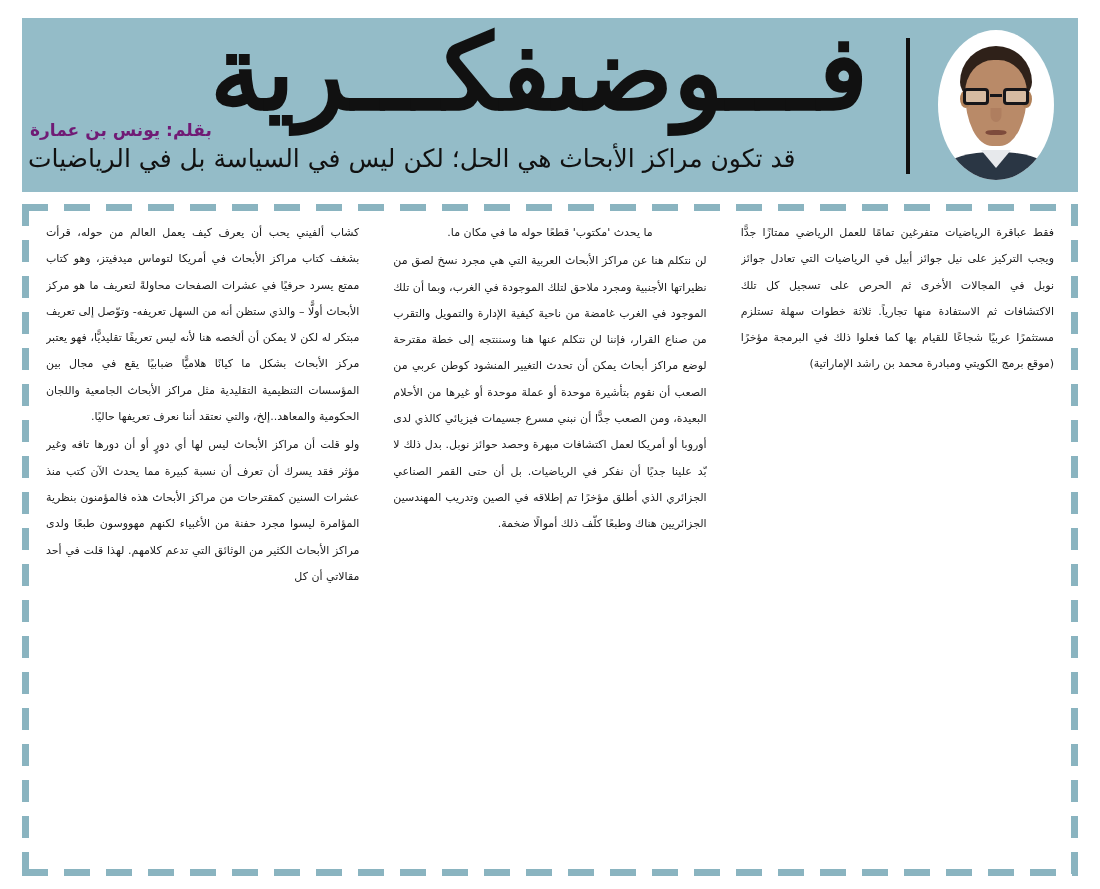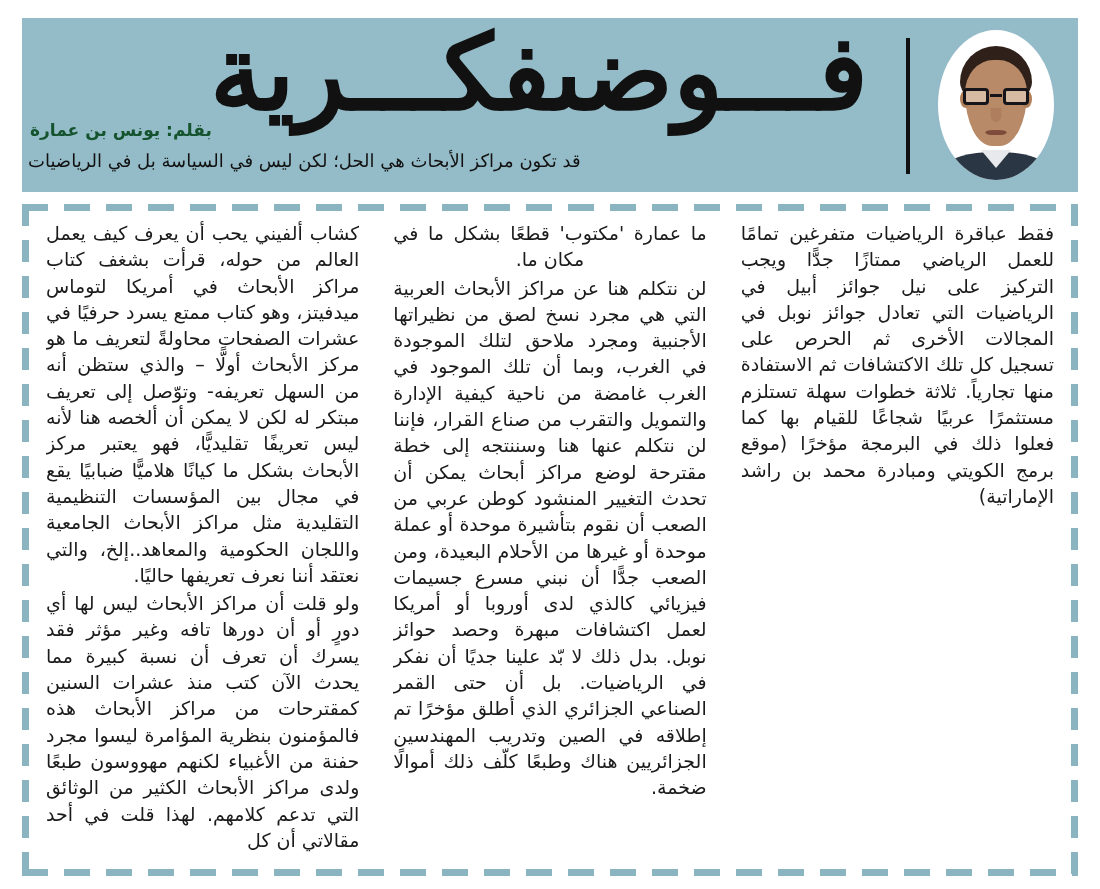--- a/index.html
+++ b/index.html
@@ -56,33 +56,33 @@
     white-space: nowrap;
     text-align: right;
     margin: 2px 14px -6px 0;
     direction: rtl;
   }
 
   .byline {
     font-family: "DejaVu Sans", "Liberation Sans", sans-serif;
     font-weight: bold;
     font-size: 17px;
-    color: #14532d;
+    color: #701a75;
     text-align: left;
     direction: rtl;
-    margin: 0 0 9px 0;
+    margin: 0 0 3px 0;
     padding-left: 8px;
     position: relative;
     z-index: 3;
     white-space: nowrap;
   }
 
   .deck {
     font-family: "DejaVu Serif", "Liberation Serif", serif;
-    font-size: 18px;
+    font-size: 25px;
     color: #111111;
     text-align: left;
     direction: rtl;
     white-space: nowrap;
     padding-left: 6px;
     margin-top: 1px;
   }
 
   .masthead-rule {
     width: 4px;
@@ -222,21 +222,21 @@
     box-sizing: border-box;
   }
 
   .col {
     flex: 1 1 0;
     min-width: 0;
     direction: rtl;
     text-align: justify;
     text-align-last: right;
     font-family: "DejaVu Sans", "Liberation Sans", sans-serif;
-    font-size: 19px;
+    font-size: 11px;
     line-height: 26.3px;
     color: #1b1b1b;
     overflow: hidden;
   }
 
   .col p {
     margin: 0 0 2px 0;
     text-align: justify;
     text-align-last: right;
   }
@@ -288,21 +288,21 @@
   </header>
 
   <section class="body-frame">
     <div class="columns">
 
       <div class="col col--left">
         <p>فقط عباقرة الرياضيات متفرغين تمامًا للعمل الرياضي ممتازًا جدًّا ويجب التركيز على نيل جوائز أبيل في الرياضيات التي تعادل جوائز نوبل في المجالات الأخرى ثم الحرص على تسجيل كل تلك الاكتشافات ثم الاستفادة منها تجارياً. ثلاثة خطوات سهلة تستلزم مستثمرًا عربيًا شجاعًا للقيام بها كما فعلوا ذلك في البرمجة مؤخرًا (موقع برمج الكويتي ومبادرة محمد بن راشد الإماراتية)</p>
       </div>
 
       <div class="col col--mid">
-        <p class="tail">ما عمارة 'مكتوب' قطعًا بشكل ما في مكان ما.</p>
+        <p class="tail">ما يحدث 'مكتوب' قطعًا حوله ما في مكان ما.</p>
         <p>لن نتكلم هنا عن مراكز الأبحاث العربية التي هي مجرد نسخ لصق من نظيراتها الأجنبية ومجرد ملاحق لتلك الموجودة في الغرب، وبما أن تلك الموجود في الغرب غامضة من ناحية كيفية الإدارة والتمويل والتقرب من صناع القرار، فإننا لن نتكلم عنها هنا وسننتجه إلى خطة مقترحة لوضع مراكز أبحاث يمكن أن تحدث التغيير المنشود كوطن عربي من الصعب أن نقوم بتأشيرة موحدة أو عملة موحدة أو غيرها من الأحلام البعيدة، ومن الصعب جدًّا أن نبني مسرع جسيمات فيزيائي كالذي لدى أوروبا أو أمريكا لعمل اكتشافات مبهرة وحصد حوائز نوبل. بدل ذلك لا بّد علينا جديًا أن نفكر في الرياضيات. بل أن حتى القمر الصناعي الجزائري الذي أطلق مؤخرًا تم إطلاقه في الصين وتدريب المهندسين الجزائريين هناك وطبعًا كلّف ذلك أموالًا ضخمة.</p>
       </div>
 
       <div class="col col--right">
         <p>كشاب ألفيني يحب أن يعرف كيف يعمل العالم من حوله، قرأت بشغف كتاب مراكز الأبحاث في أمريكا لتوماس ميدفيتز، وهو كتاب ممتع يسرد حرفيًا في عشرات الصفحات محاولةً لتعريف ما هو مركز الأبحاث أولًّا – والذي ستظن أنه من السهل تعريفه- وتوّصل إلى تعريف مبتكر له لكن لا يمكن أن ألخصه هنا لأنه ليس تعريفًا تقليديًّا، فهو يعتبر مركز الأبحاث بشكل ما كيانًا هلاميًّا ضبابيًا يقع في مجال بين المؤسسات التنظيمية التقليدية مثل مراكز الأبحاث الجامعية واللجان الحكومية والمعاهد..إلخ، والتي نعتقد أننا نعرف تعريفها حاليًا.</p>
         <p>ولو قلت أن مراكز الأبحاث ليس لها أي دورٍ أو أن دورها تافه وغير مؤثر فقد يسرك أن تعرف أن نسبة كبيرة مما يحدث الآن كتب منذ عشرات السنين كمقترحات من مراكز الأبحاث هذه فالمؤمنون بنظرية المؤامرة ليسوا مجرد حفنة من الأغبياء لكنهم مهووسون طبعًا ولدى مراكز الأبحاث الكثير من الوثائق التي تدعم كلامهم. لهذا قلت في أحد مقالاتي أن كل</p>
       </div>
 
     </div>
   </section>

